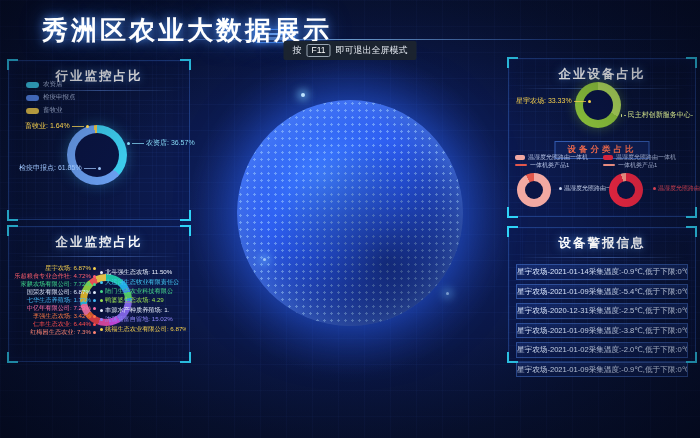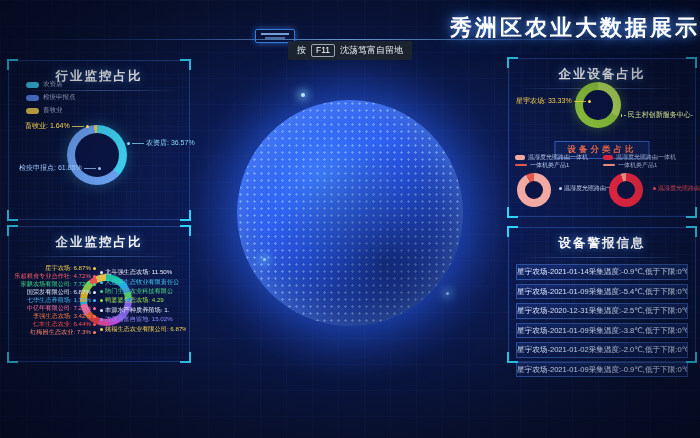--- a/index.html
+++ b/index.html
@@ -9,22 +9,22 @@
   .stage::before{content:'';position:absolute;inset:0;pointer-events:none;
     background-image:linear-gradient(rgba(80,130,255,.045) 1px, transparent 1px),
                      linear-gradient(90deg, rgba(80,130,255,.045) 1px, transparent 1px);
     background-size:26px 26px;}
   .stage::after{content:'';position:absolute;inset:0;pointer-events:none;
     background:radial-gradient(ellipse at center, transparent 45%, rgba(3,7,22,.55) 100%);}
 
   
   .header-line{position:absolute;top:39px;left:0;width:700px;height:1px;
     background:linear-gradient(90deg, transparent, rgba(70,130,255,.35) 22%, rgba(140,200,255,.85) 50%, rgba(70,130,255,.35) 78%, transparent);}
-  .page-title{position:absolute;top:13px;left:0;width:700px;text-align:right;text-indent:42px;
-    font-size:22px;font-weight:bold;color:#ffffff;letter-spacing:3px;
+  .page-title{position:absolute;top:13px;left:0;width:700px;text-align:left;text-indent:42px;
+    font-size:26px;font-weight:bold;color:#ffffff;letter-spacing:3px;
     text-shadow:0 0 10px rgba(90,160,255,.9),0 0 22px rgba(60,120,255,.6);z-index:5;}
   .logo{position:absolute;top:29px;left:255px;width:38px;height:12px;border:1px solid #3b79d6;
     border-radius:2px;box-shadow:0 0 6px rgba(60,140,255,.6);z-index:5;}
   .logo i{position:absolute;top:3px;left:5px;width:28px;height:2px;background:#8fc2ff;opacity:.8;}
   .logo i+i{top:7px;width:20px;left:9px;opacity:.5;}
   .tooltip{position:absolute;top:41px;left:350px;transform:translateX(-50%);z-index:6;
     display:flex;align-items:center;gap:5px;background:rgba(28,36,47,.96);
     padding:3px 9px;border-radius:2px;font-size:9px;color:#e8edf4;}
   .keycap{border:1px solid #9aa6b4;border-radius:2px;padding:0 4px;font-size:8.5px;line-height:11px;color:#fff;}
 
@@ -130,21 +130,21 @@
 
   <div class="header-line"></div>
   <div class="logo">
       <i></i>
       <i></i>
     </div>
   <div class="page-title">秀洲区农业大数据展示</div>
   <div class="tooltip">
     <span>按</span>
     <span class="keycap">F11</span>
-    <span>沈荡笃富自留地</span>
+    <span>即可退出全屏模式</span>
   </div>
 
   <div class="panel" id="panel-industry">
     <span class="c tl"></span>
       <span class="c tr"></span>
       <span class="c bl"></span>
       <span class="c br"></span>
     <div class="panel-title">行业监控占比</div>
     <div class="panel-hr"></div>
     <div class="ind-legend">

